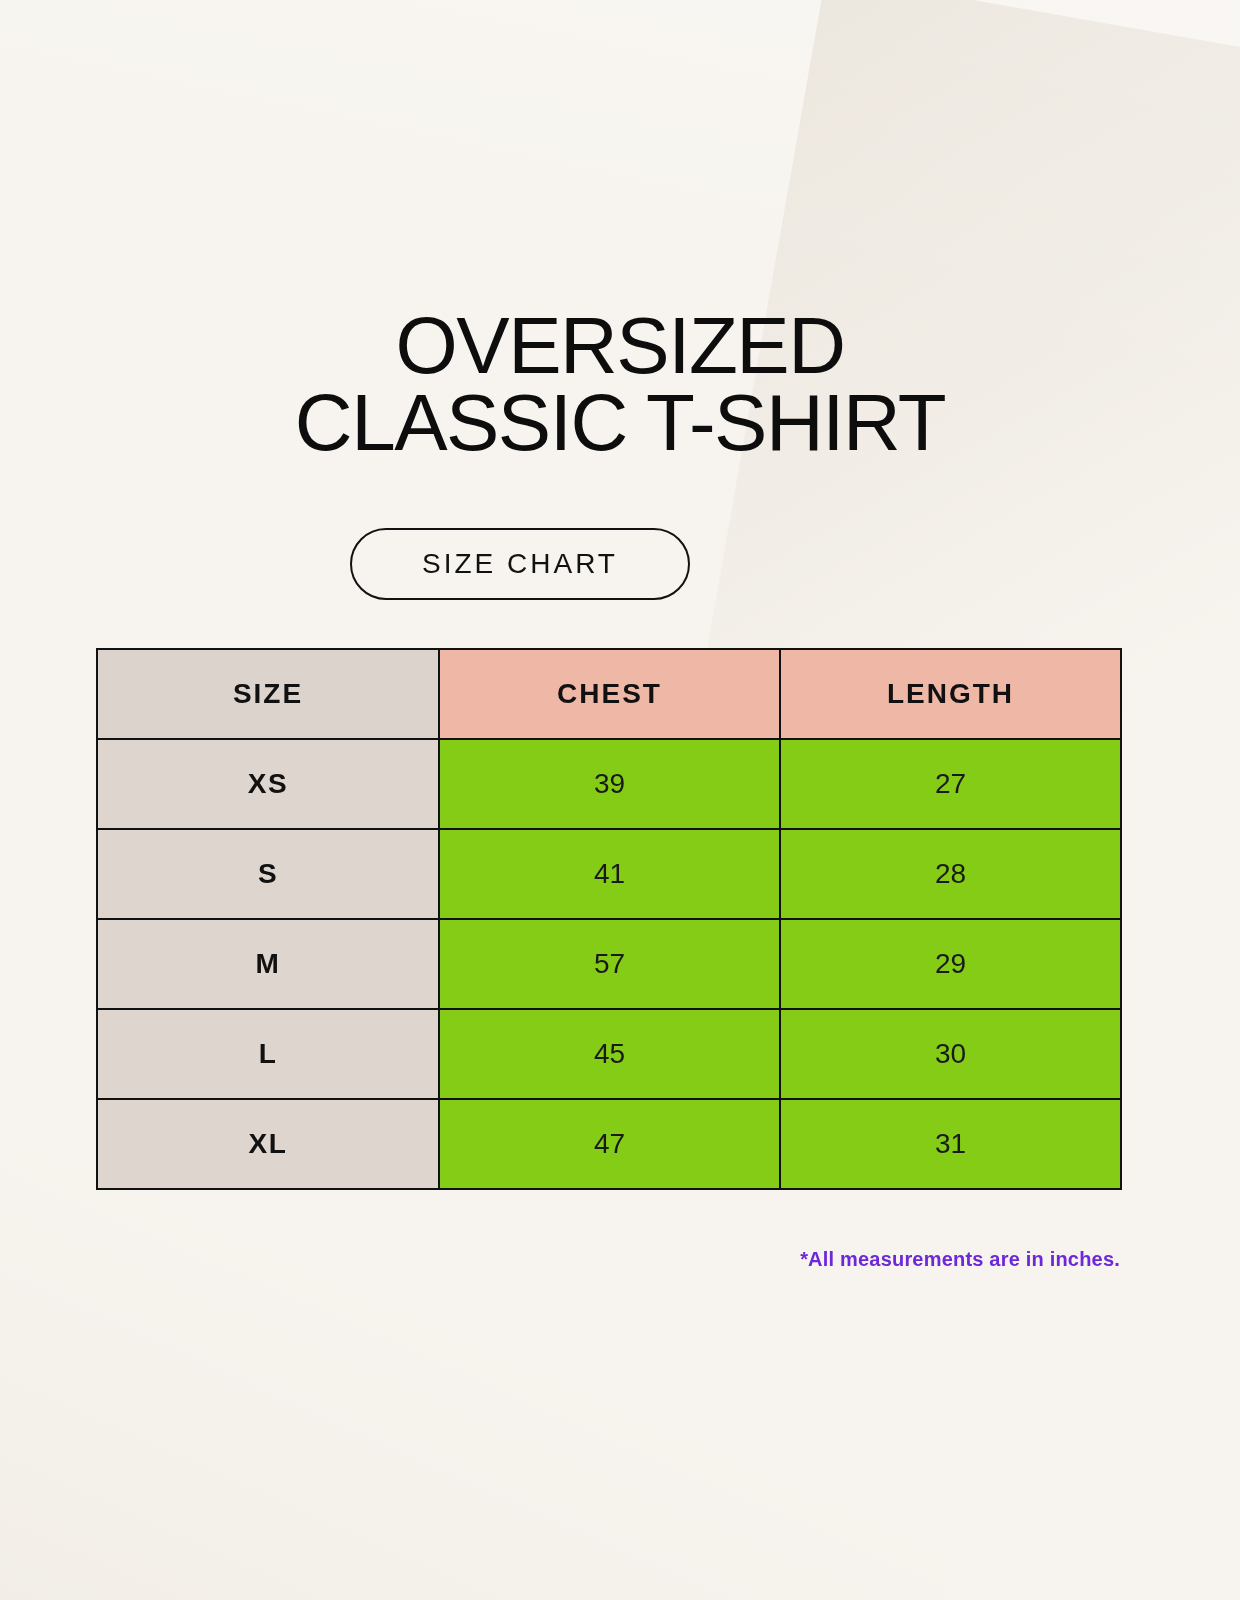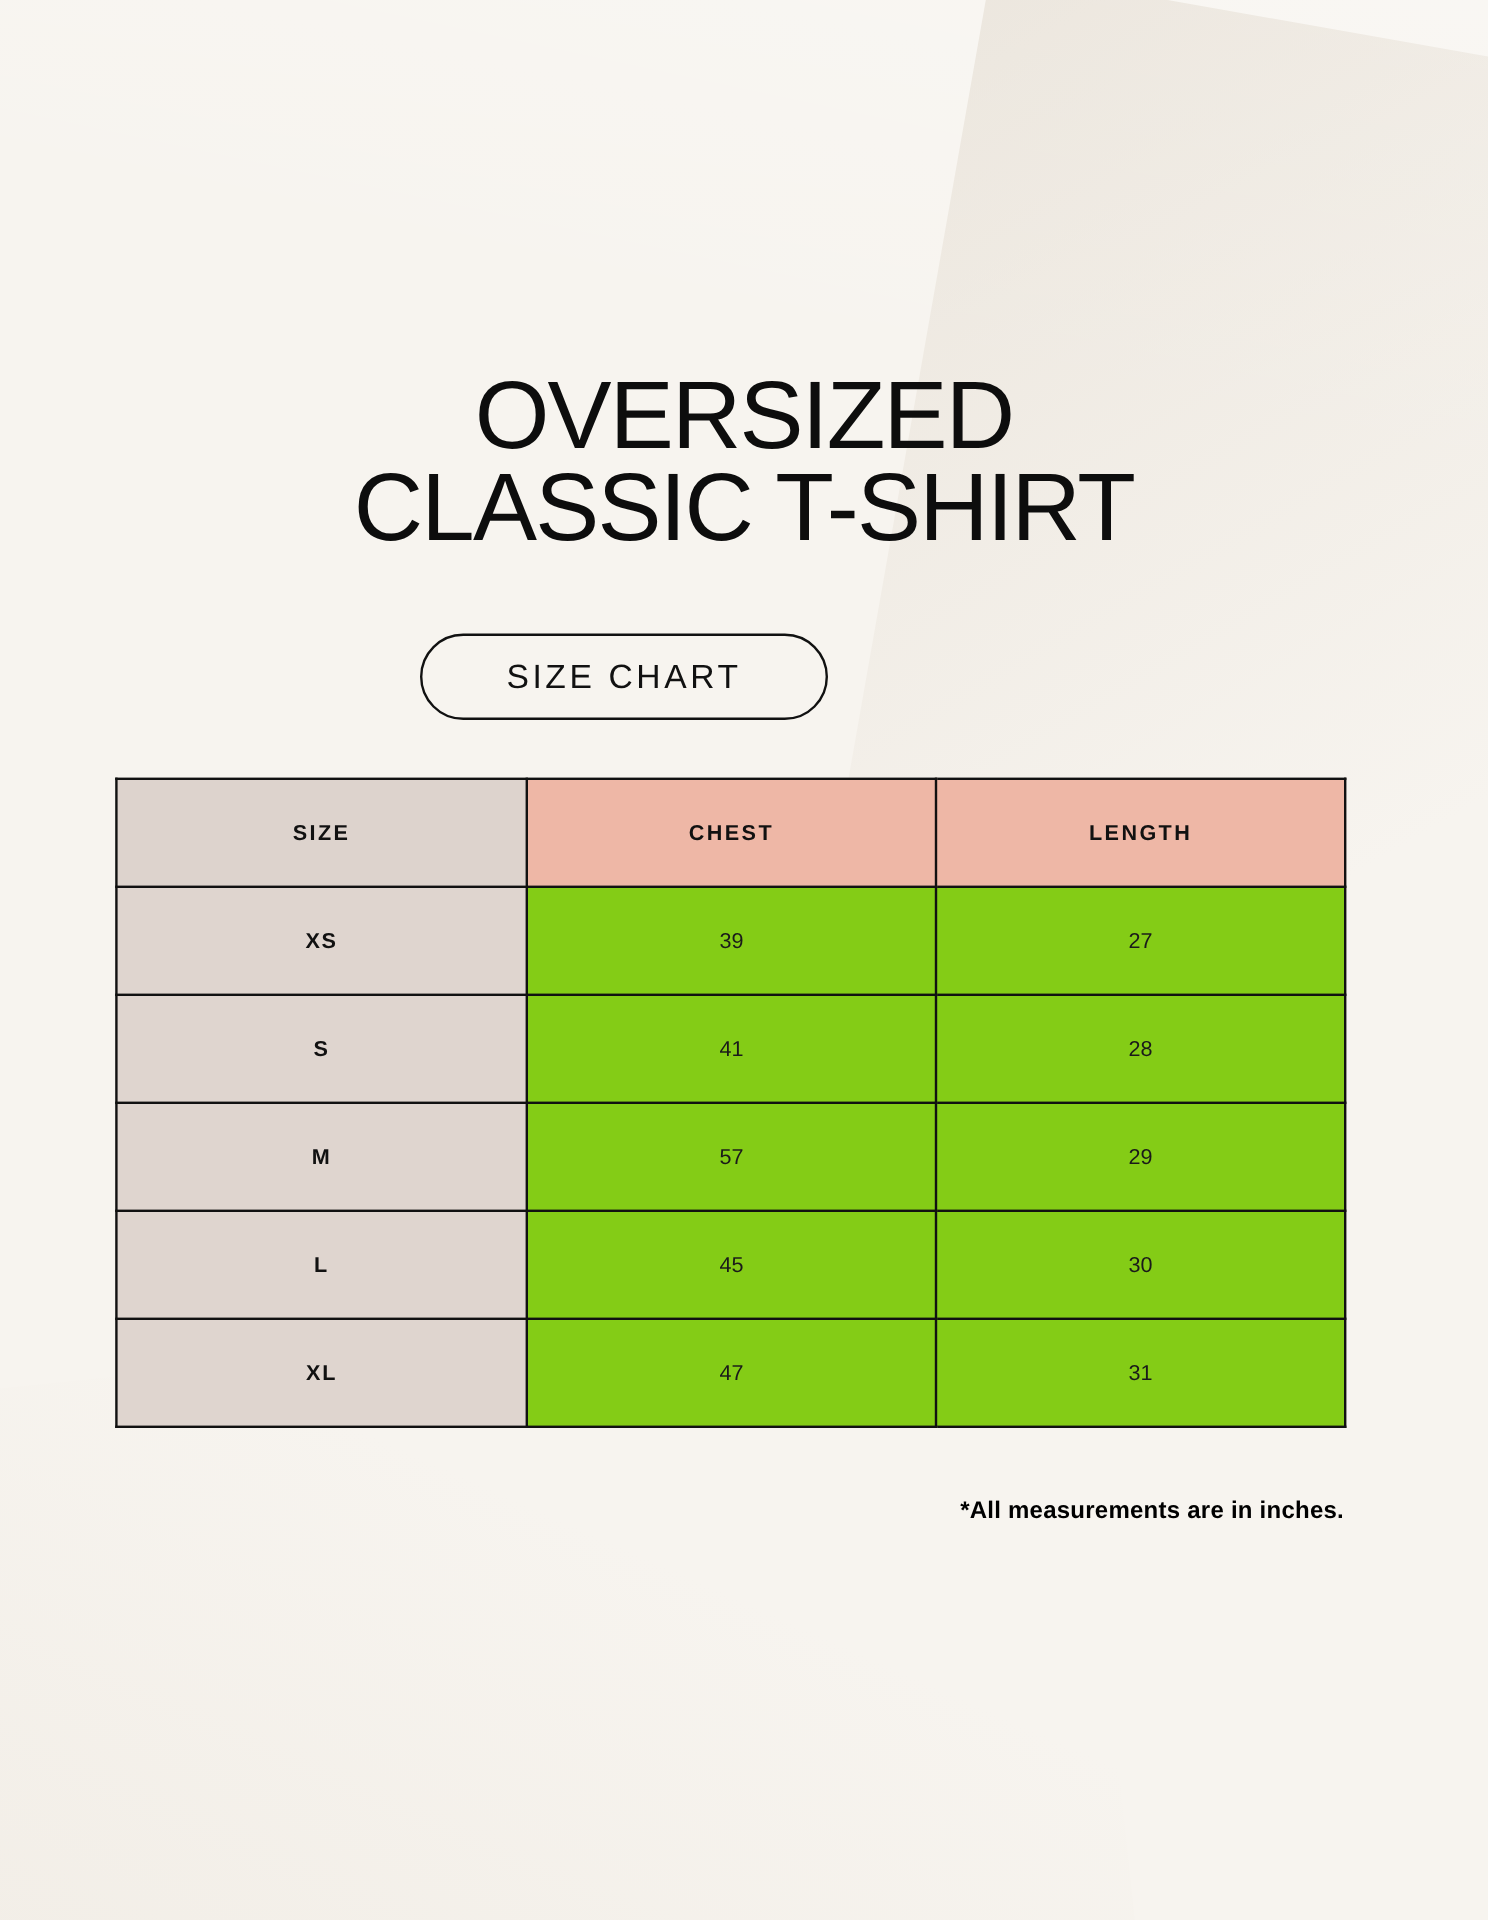--- a/index.html
+++ b/index.html
@@ -104,21 +104,21 @@
     border-collapse: collapse;
     width: 1024px;
     table-layout: fixed;
   }
   table.size-table th,
   table.size-table td {
     border: 2px solid #111111;
     height: 86px;
     text-align: center;
     vertical-align: middle;
-    font-size: 18px;
+    font-size: 28px;
   }
   col.c-size { width: 342px; }
   col.c-chest { width: 341px; }
   col.c-length { width: 341px; }
 
   th.h-size {
     background: #ddd3cd;
     font-weight: bold;
     letter-spacing: 2px;
     font-size: 25px;
@@ -143,21 +143,21 @@
   }
 
   .footnote {
     position: absolute;
     top: 1248px;
     left: 96px;
     width: 1024px;
     text-align: right;
     font-size: 20px;
     font-weight: bold;
-    color: #000000;
+    color: #6d28d9;
     letter-spacing: 0.2px;
   }
 </style>
 </head>
 <body>
 
 <div class="page">
 
   <div class="bg-sheen-a"></div>
   <div class="bg-sheen-b"></div>

